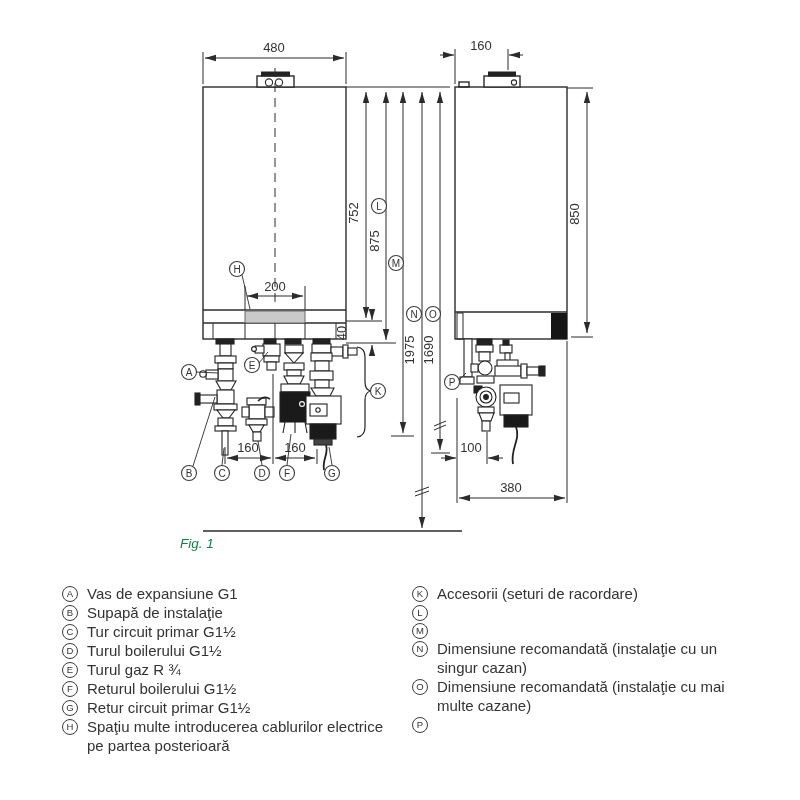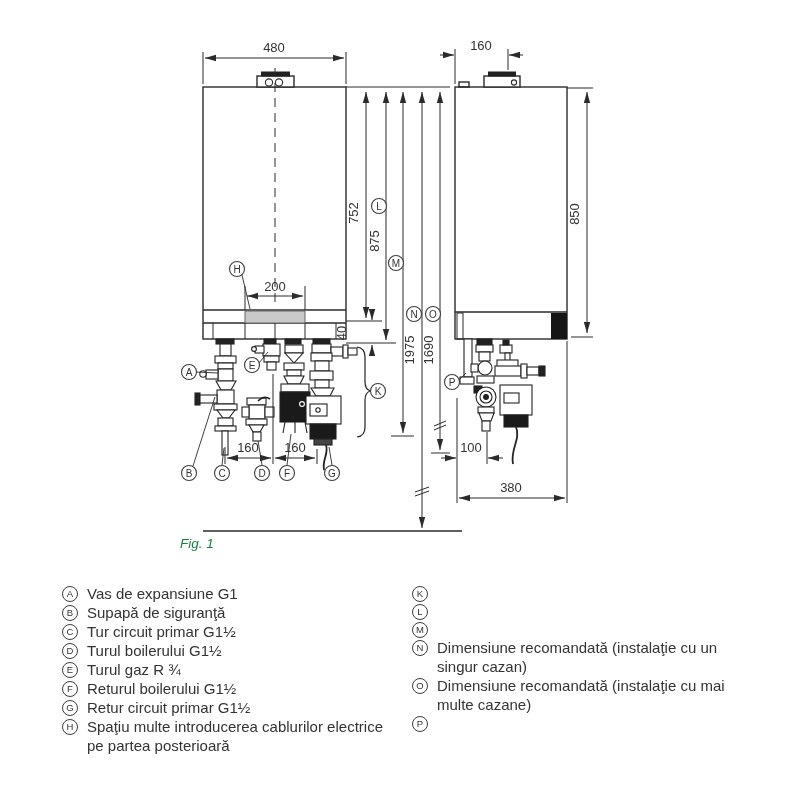--- a/index.html
+++ b/index.html
@@ -311,21 +311,21 @@
 <div class="fig-caption">Fig. 1</div>
 
 <div class="legend">
   <div class="legend-col left">
     <div class="legend-item">
       <span class="key-circle">A</span>
       <span class="legend-label">Vas de expansiune G1</span>
     </div>
     <div class="legend-item">
       <span class="key-circle">B</span>
-      <span class="legend-label">Supapă de siguranţă</span>
+      <span class="legend-label">Supapă de instalaţie</span>
     </div>
     <div class="legend-item">
       <span class="key-circle">C</span>
       <span class="legend-label">Tur circuit primar G1½</span>
     </div>
     <div class="legend-item">
       <span class="key-circle">D</span>
       <span class="legend-label">Turul boilerului G1½</span>
     </div>
     <div class="legend-item">
@@ -341,20 +341,21 @@
       <span class="legend-label">Retur circuit primar G1½</span>
     </div>
     <div class="legend-item">
       <span class="key-circle">H</span>
       <span class="legend-label">Spaţiu multe introducerea cablurilor electrice pe partea posterioară</span>
     </div>
   </div>
   <div class="legend-col right">
     <div class="legend-item">
       <span class="key-circle">K</span>
+      <span class="legend-label">Accesorii (seturi de racordare)</span>
     </div>
     <div class="legend-item">
       <span class="key-circle">L</span>
     </div>
     <div class="legend-item">
       <span class="key-circle">M</span>
     </div>
     <div class="legend-item">
       <span class="key-circle">N</span>
       <span class="legend-label">Dimensiune recomandată (instalaţie cu un singur cazan)</span>

